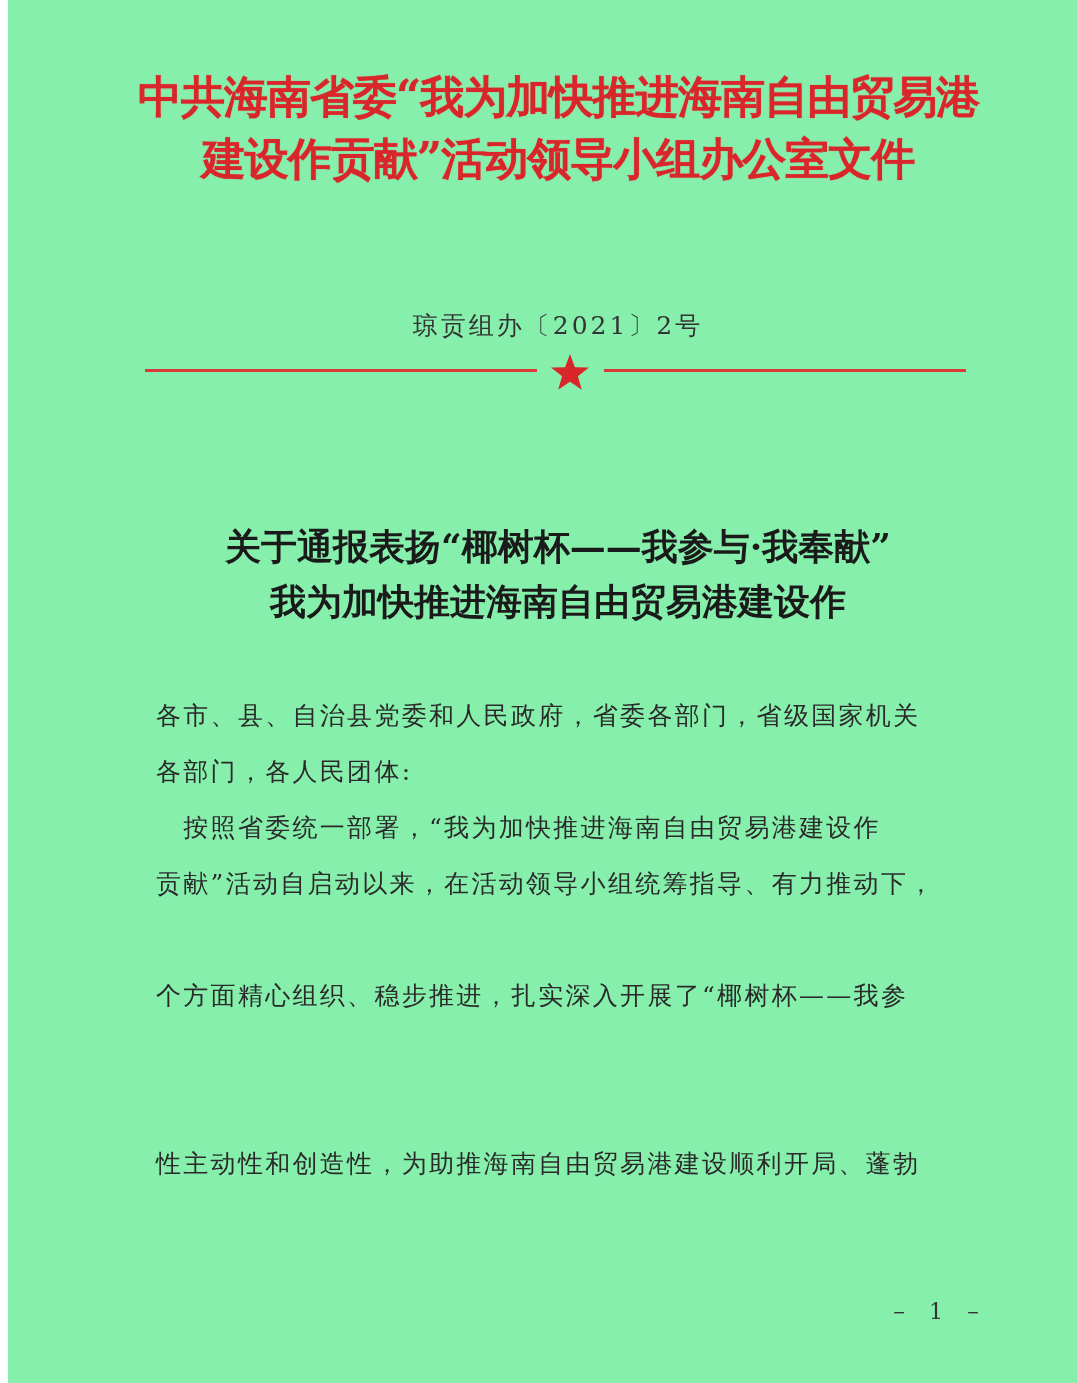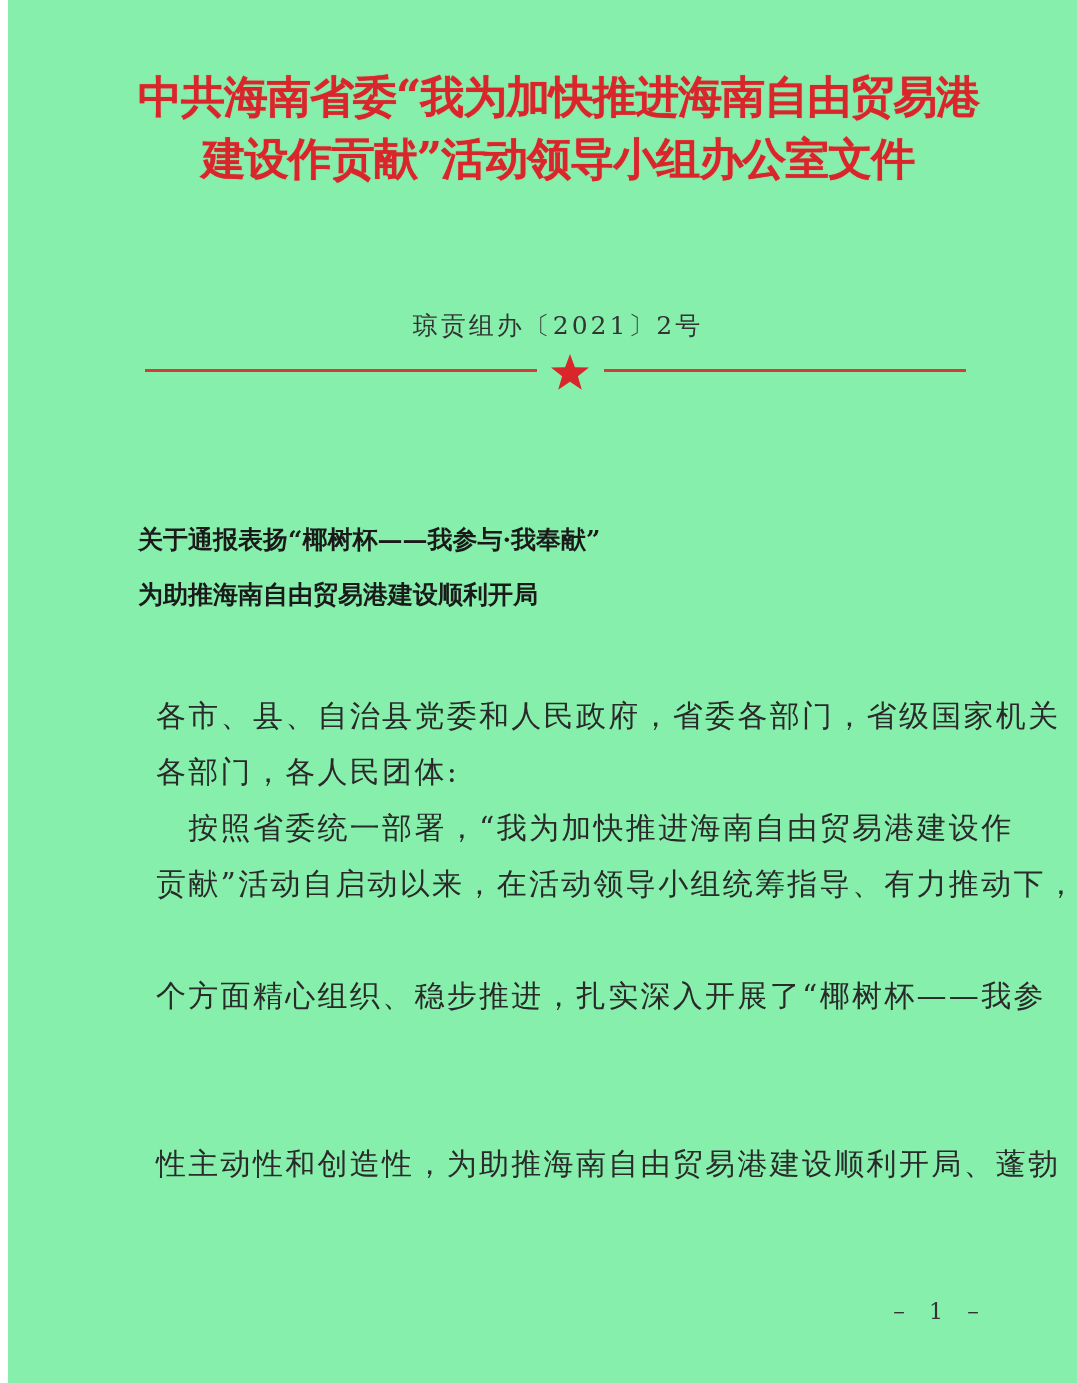--- a/index.html
+++ b/index.html
@@ -15,29 +15,29 @@
     .red-header .l2 { position: absolute; left: 0; top: 62px; width: 840px; text-align: center; white-space: nowrap; }
     .doc-number {
       position: absolute; left: 0; top: 309px; width: 1100px; text-align: center;
       font-family: "DejaVu Serif", serif; font-size: 25px; color: #333; letter-spacing: 3px;
     }
     .divider { position: absolute; top: 369px; height: 3px; background: #d83a3a; }
     .divider.left { left: 137px; width: 392px; }
     .divider.right { left: 596px; width: 362px; }
     .star { position: absolute; left: 540px; top: 352px; width: 44px; height: 40px; }
     .title {
-      position: absolute; left: 130px; width: 840px; 
-      font-family: "DejaVu Serif", serif; font-weight: bold; font-size: 25px;
+      position: absolute; left: 130px; width: 840px; text-align: center;
+      font-family: "DejaVu Serif", serif; font-weight: bold; font-size: 36px;
       color: #1a1a1a; white-space: nowrap;
     }
     .title.t1 { top: 523px; }
     .title.t2 { top: 578px; }
     .body-line {
       position: absolute; left: 148px; width: 808px;
-      font-family: "DejaVu Serif", serif; font-size: 30px; color: #2a2a2a;
+      font-family: "DejaVu Serif", serif; font-size: 25px; color: #2a2a2a;
       white-space: nowrap; letter-spacing: 2.3px; line-height: 34px;
     }
     .page-num {
       position: absolute; left: 880px; top: 1297px; font-family: "DejaVu Serif", serif;
       font-size: 22px; color: #333; letter-spacing: 6px;
     }
   </style>
 </head>
 <body>
 
@@ -50,21 +50,21 @@
 
   <div class="doc-number">琼贡组办〔2021〕2号</div>
 
   <div class="divider left"></div>
   <svg class="star" viewBox="0 0 44 40">
     <polygon points="22,2 26.9,15.2 41,15.6 29.9,24.2 33.8,37.8 22,29.8 10.2,37.8 14.1,24.2 3,15.6 17.1,15.2" fill="#d8262b"></polygon>
   </svg>
   <div class="divider right"></div>
 
   <div class="title t1">关于通报表扬“椰树杯——我参与·我奉献”</div>
-  <div class="title t2">为助推海南自由贸易港建设顺利开局</div>
+  <div class="title t2">我为加快推进海南自由贸易港建设作</div>
 
   <div class="body-line" style="top:699px;">各市、县、自治县党委和人民政府，省委各部门，省级国家机关</div>
   <div class="body-line" style="top:811px;">　按照省委统一部署，“我为加快推进海南自由贸易港建设作</div>
   <div class="body-line" style="top:755px;">各部门，各人民团体:</div>
   <div class="body-line" style="top:867px;">贡献”活动自启动以来，在活动领导小组统筹指导、有力推动下，</div>
   <div class="body-line" style="top:979px;">个方面精心组织、稳步推进，扎实深入开展了“椰树杯——我参</div>
   <div class="body-line" style="top:1147px;">性主动性和创造性，为助推海南自由贸易港建设顺利开局、蓬勃</div>
 
   <div class="page-num">－ 1 －</div>
 </div>

